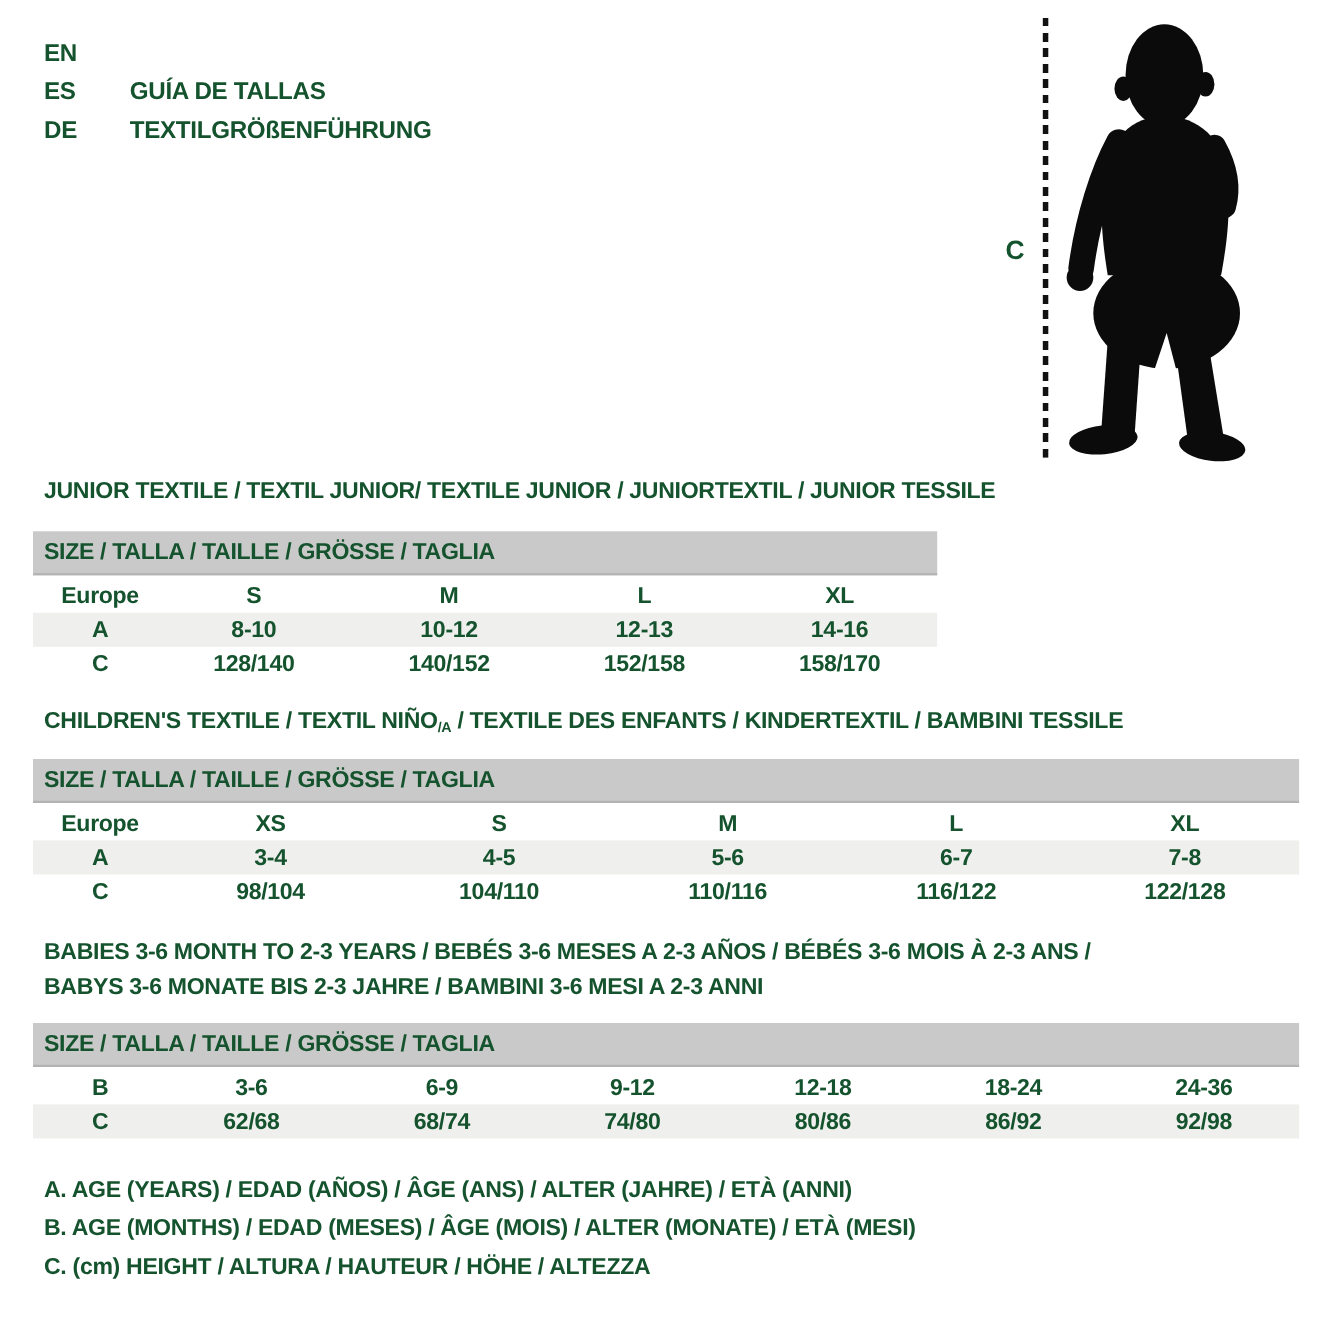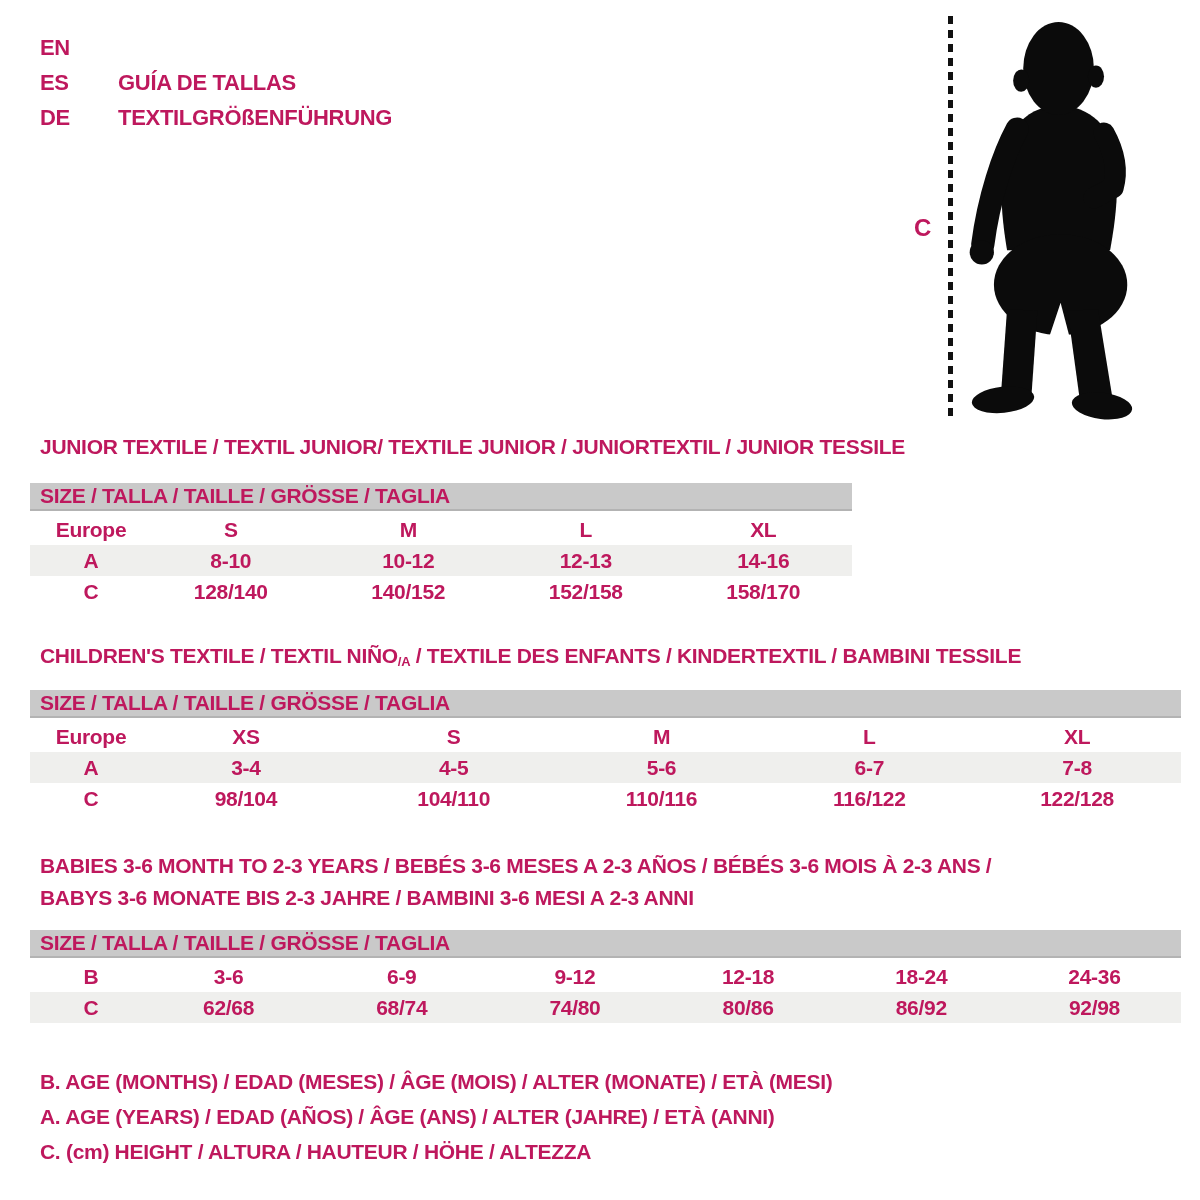--- a/index.html
+++ b/index.html
@@ -2,21 +2,21 @@
 <html><head>
 <meta charset="utf-8">
 <style>
   * { margin: 0; padding: 0; box-sizing: border-box; }
   html, body { background: #ffffff; }
   .page {
     position: relative;
     width: 1200px;
     height: 1200px;
     background: #ffffff;
-    color: #be185d;
+    color: #14532d;
     font-family: "Liberation Sans", "DejaVu Sans", sans-serif;
     overflow: hidden;
   }
 
   
   .langs { position: absolute; left: 40px; top: 30px; }
   .lang-row { display: flex; height: 35px; line-height: 35px; }
   .lang-code { width: 78px; font-size: 22px; font-weight: 700; letter-spacing: -0.3px; }
   .lang-title { font-size: 22px; font-weight: 700; letter-spacing: -0.3px; }
 
@@ -40,21 +40,21 @@
   .sec-title .sub { font-size: 13px; vertical-align: -3px; }
   .sec-title-2line { line-height: 32px; }
 
   
   .size-table { position: absolute; left: 30px; }
   .t-junior { top: 483px; width: 822px; }
   .t-children { top: 690px; width: 1151px; }
   .t-babies { top: 930px; width: 1151px; }
 
   .size-bar {
-    height: 28px; background: #c9c9c9; border-bottom: 2px solid #b3b3b3;
+    height: 40px; background: #c9c9c9; border-bottom: 2px solid #b3b3b3;
     display: flex; align-items: center; padding-left: 10px;
     font-size: 21px; font-weight: 700; letter-spacing: -0.3px;
     margin-bottom: 3px;
   }
   .t-row {
     display: grid; height: 31px; align-items: center;
     font-size: 21px; font-weight: 700; letter-spacing: -0.3px;
   }
   .cols4 { grid-template-columns: 112px repeat(4, 1fr); }
   .cols5 { grid-template-columns: 112px repeat(5, 1fr); }
@@ -197,18 +197,18 @@
       <span class="cel">62/68</span>
       <span class="cel">68/74</span>
       <span class="cel">74/80</span>
       <span class="cel">80/86</span>
       <span class="cel">86/92</span>
       <span class="cel">92/98</span>
     </div>
   </div>
 
   <div class="legend">
+    <div class="legend-line">A. AGE (YEARS) / EDAD (AÑOS) / ÂGE (ANS) / ALTER (JAHRE) / ETÀ (ANNI)</div>
     <div class="legend-line">B. AGE (MONTHS) / EDAD (MESES) / ÂGE (MOIS) / ALTER (MONATE) / ETÀ (MESI)</div>
-    <div class="legend-line">A. AGE (YEARS) / EDAD (AÑOS) / ÂGE (ANS) / ALTER (JAHRE) / ETÀ (ANNI)</div>
     <div class="legend-line">C. (cm) HEIGHT / ALTURA / HAUTEUR / HÖHE / ALTEZZA</div>
   </div>
 
 </div>
 
 </body></html>

